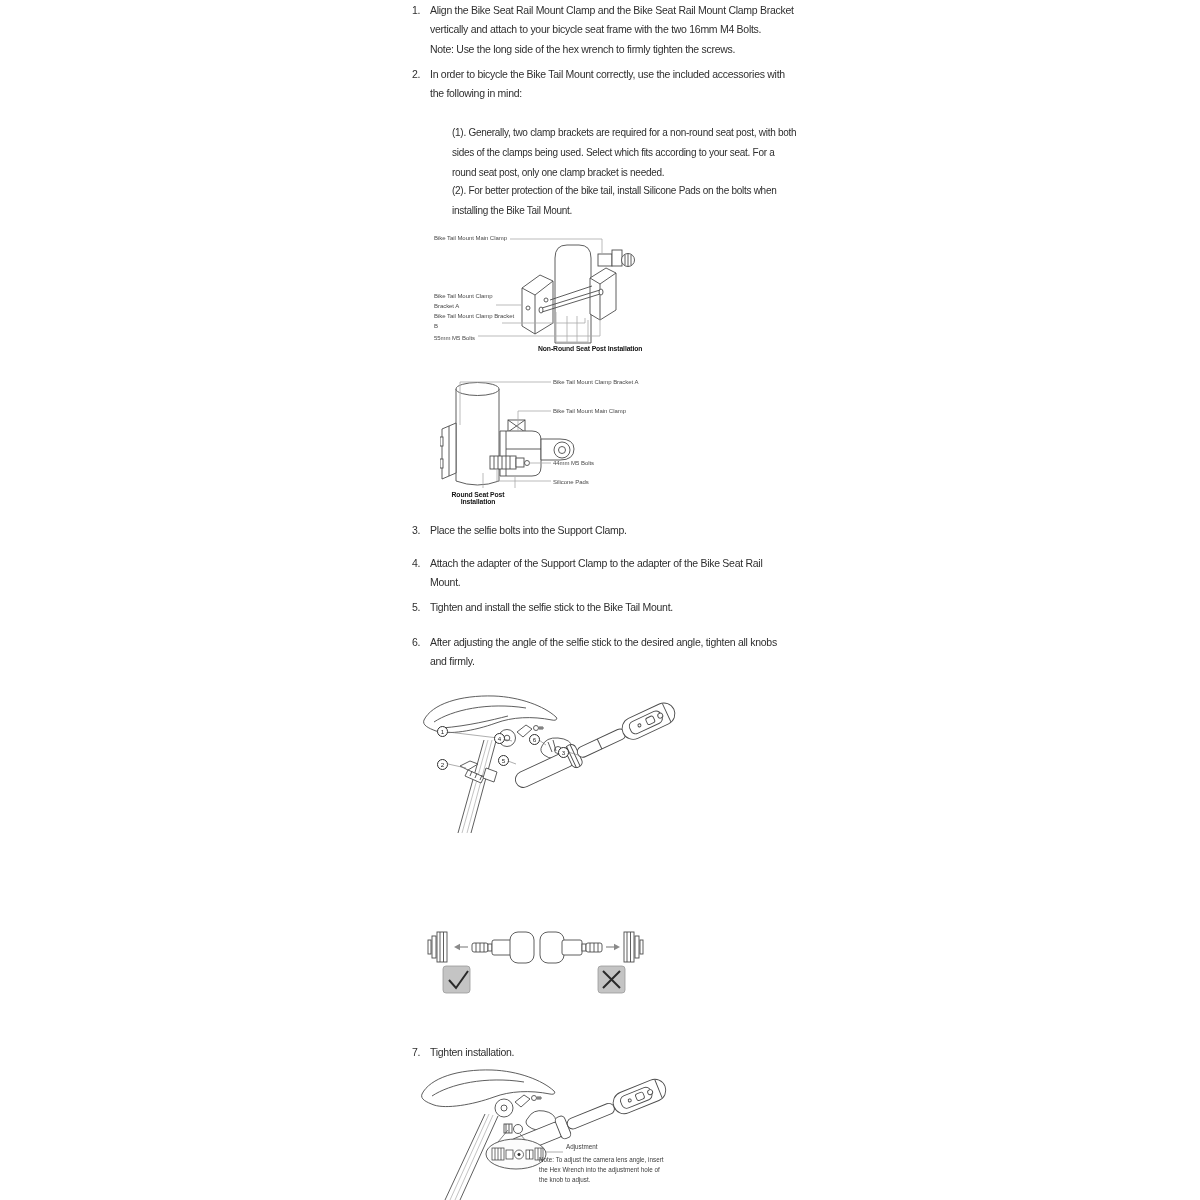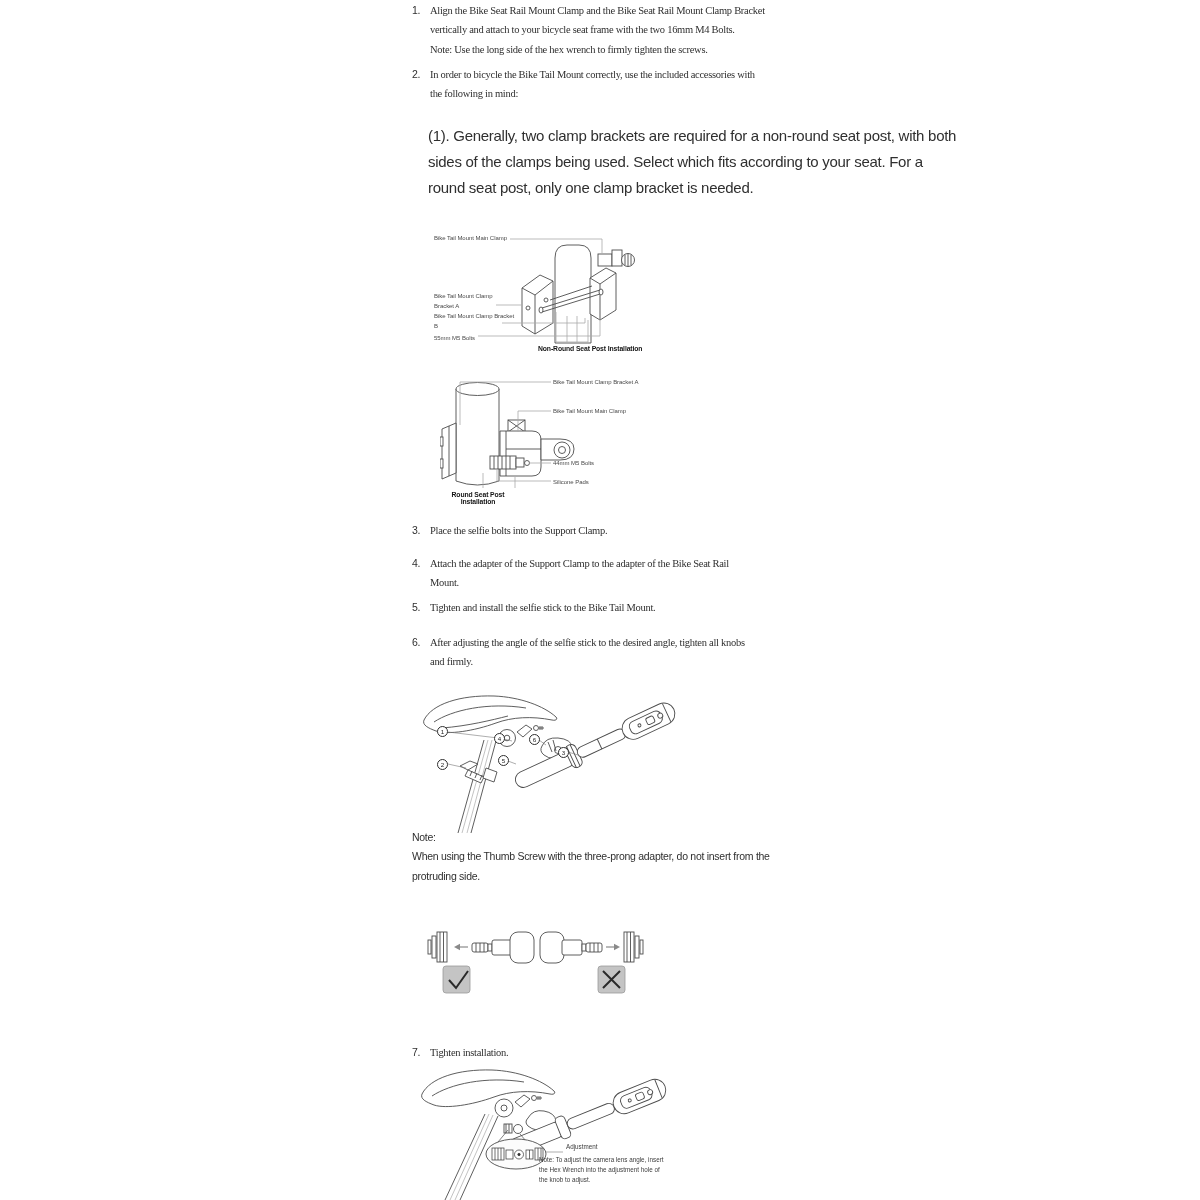--- a/index.html
+++ b/index.html
@@ -1,21 +1,21 @@
 <!DOCTYPE html>
 <html><head>
 <meta charset="utf-8">
 <style>
   html,body{margin:0;padding:0;background:#fff;}
   body{width:1200px;height:1200px;font-family:"Liberation Sans",sans-serif;color:#303030;}
   .page{position:relative;width:1200px;height:1200px;background:#fff;overflow:hidden;}
   .step{position:absolute;left:412px;display:flex;font-size:10.5px;line-height:19.3px;letter-spacing:-0.28px;color:#2f2f2f;}
   .step .num{width:18px;flex:none;}
-  .txt{white-space:pre-line;font-family:Liberation Serif, serif;}
-  .subnote{position:absolute;left:428px;font-size:15px;line-height:26px;letter-spacing:-0.28px;color:#2f2f2f;white-space:pre-line;}
+  .txt{white-space:pre-line;}
+  .subnote{position:absolute;left:452px;font-size:10px;line-height:20px;letter-spacing:-0.28px;color:#2f2f2f;white-space:pre-line;}
   .noteblock{position:absolute;left:412px;font-size:10.5px;line-height:19.3px;letter-spacing:-0.28px;color:#2f2f2f;white-space:pre-line;}
   .fig{position:absolute;}
   .fig svg{position:absolute;left:0;top:0;}
   .dlabel{position:absolute;font-size:6px;line-height:10px;letter-spacing:-0.05px;color:#4a4a4a;white-space:pre-line;}
   .dcap{position:absolute;font-size:6.8px;font-weight:700;letter-spacing:-0.1px;color:#141414;white-space:pre-line;}
   .dcap.center{text-align:center;}
   .callout{position:absolute;width:9px;height:9px;border:0.9px solid #2f2f2f;border-radius:50%;background:#fff;font-size:6.2px;line-height:9px;text-align:center;color:#222;}
   .adj-label{position:absolute;font-size:6.3px;color:#3c3c3c;}
   .adj-note{position:absolute;font-size:6.3px;line-height:9.8px;color:#3c3c3c;white-space:pre-line;width:175px;}
 </style>
@@ -33,20 +33,22 @@
 
   <div class="step" style="top:65px">
     <span class="num">2.</span>
     <span class="txt">In order to bicycle the Bike Tail Mount correctly, use the included accessories with
 the following in mind:</span>
   </div>
 
   <div class="subnote" style="top:123px">(1). Generally, two clamp brackets are required for a non-round seat post, with both
 sides of the clamps being used. Select which fits according to your seat. For a
 round seat post, only one clamp bracket is needed.</div>
+  <div class="subnote" style="top:181px">(2). For better protection of the bike tail, install Silicone Pads on the bolts when
+installing the Bike Tail Mount.</div>
 
   <div class="fig" style="left:430px;top:228px;width:220px;height:134px">
     <svg width="220" height="134" viewBox="0 0 220 134">
       <g stroke="#4c4c4c" stroke-width="0.9" fill="#fff">
         <path d="M125,115 V30 Q125,17 137,17 H149 Q161,17 161,30 V115 Z"></path>
         <path d="M92,60 L110,47 L123,53 L123,95 L105,106 L92,98 Z"></path>
         <path d="M92,60 L105,67 L105,106 M105,67 L123,53" fill="none"></path>
         <circle cx="98" cy="80" r="2"></circle>
         <circle cx="116" cy="72" r="2"></circle>
         <path d="M160,50 L176,40 L186,45 L186,82 L170,92 L160,86 Z"></path>
@@ -177,23 +179,20 @@
       </g>
     </svg>
     <span class="callout" style="left:29px;top:36px">1</span>
     <span class="callout" style="left:29px;top:69px">2</span>
     <span class="callout" style="left:150px;top:57px">3</span>
     <span class="callout" style="left:86px;top:43px">4</span>
     <span class="callout" style="left:90px;top:65px">5</span>
     <span class="callout" style="left:121px;top:44px">6</span>
   </div>
 
-  <div class="noteblock" style="top:828px">Note:
-When using the Thumb Screw with the three-prong adapter, do not insert from the
-protruding side.</div>
 
   <div class="fig" style="left:420px;top:925px;width:235px;height:75px">
     <svg width="235" height="75" viewBox="0 0 235 75">
       <g stroke="#4c4c4c" stroke-width="0.9" fill="#fff">
         <rect x="8" y="15" width="3" height="14"></rect>
         <rect x="12" y="11" width="4" height="22"></rect>
         <rect x="17" y="7" width="10" height="30"></rect>
         <path d="M20,7 V37 M23.5,7 V37" fill="none"></path>
         <g stroke="#8a8a8a" fill="#8a8a8a">
           <path d="M38,22 H48" fill="none" stroke-width="1.2"></path>

